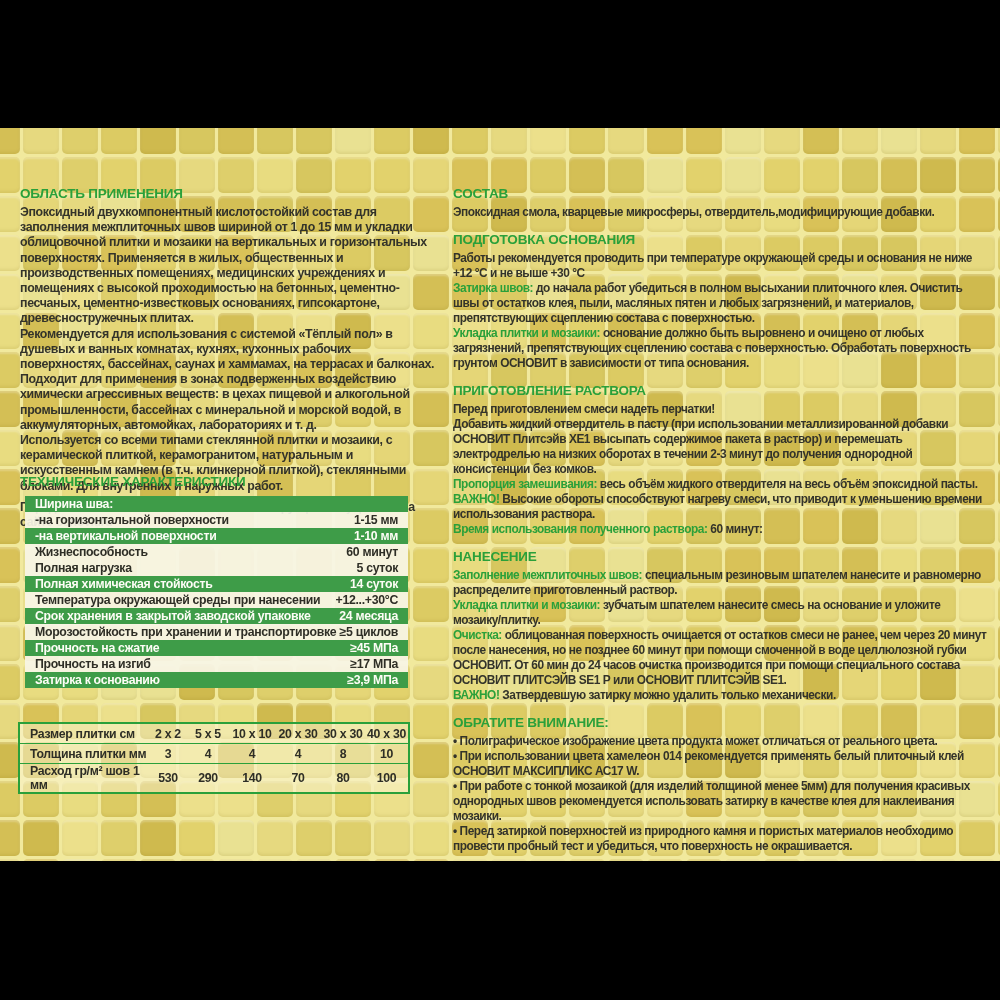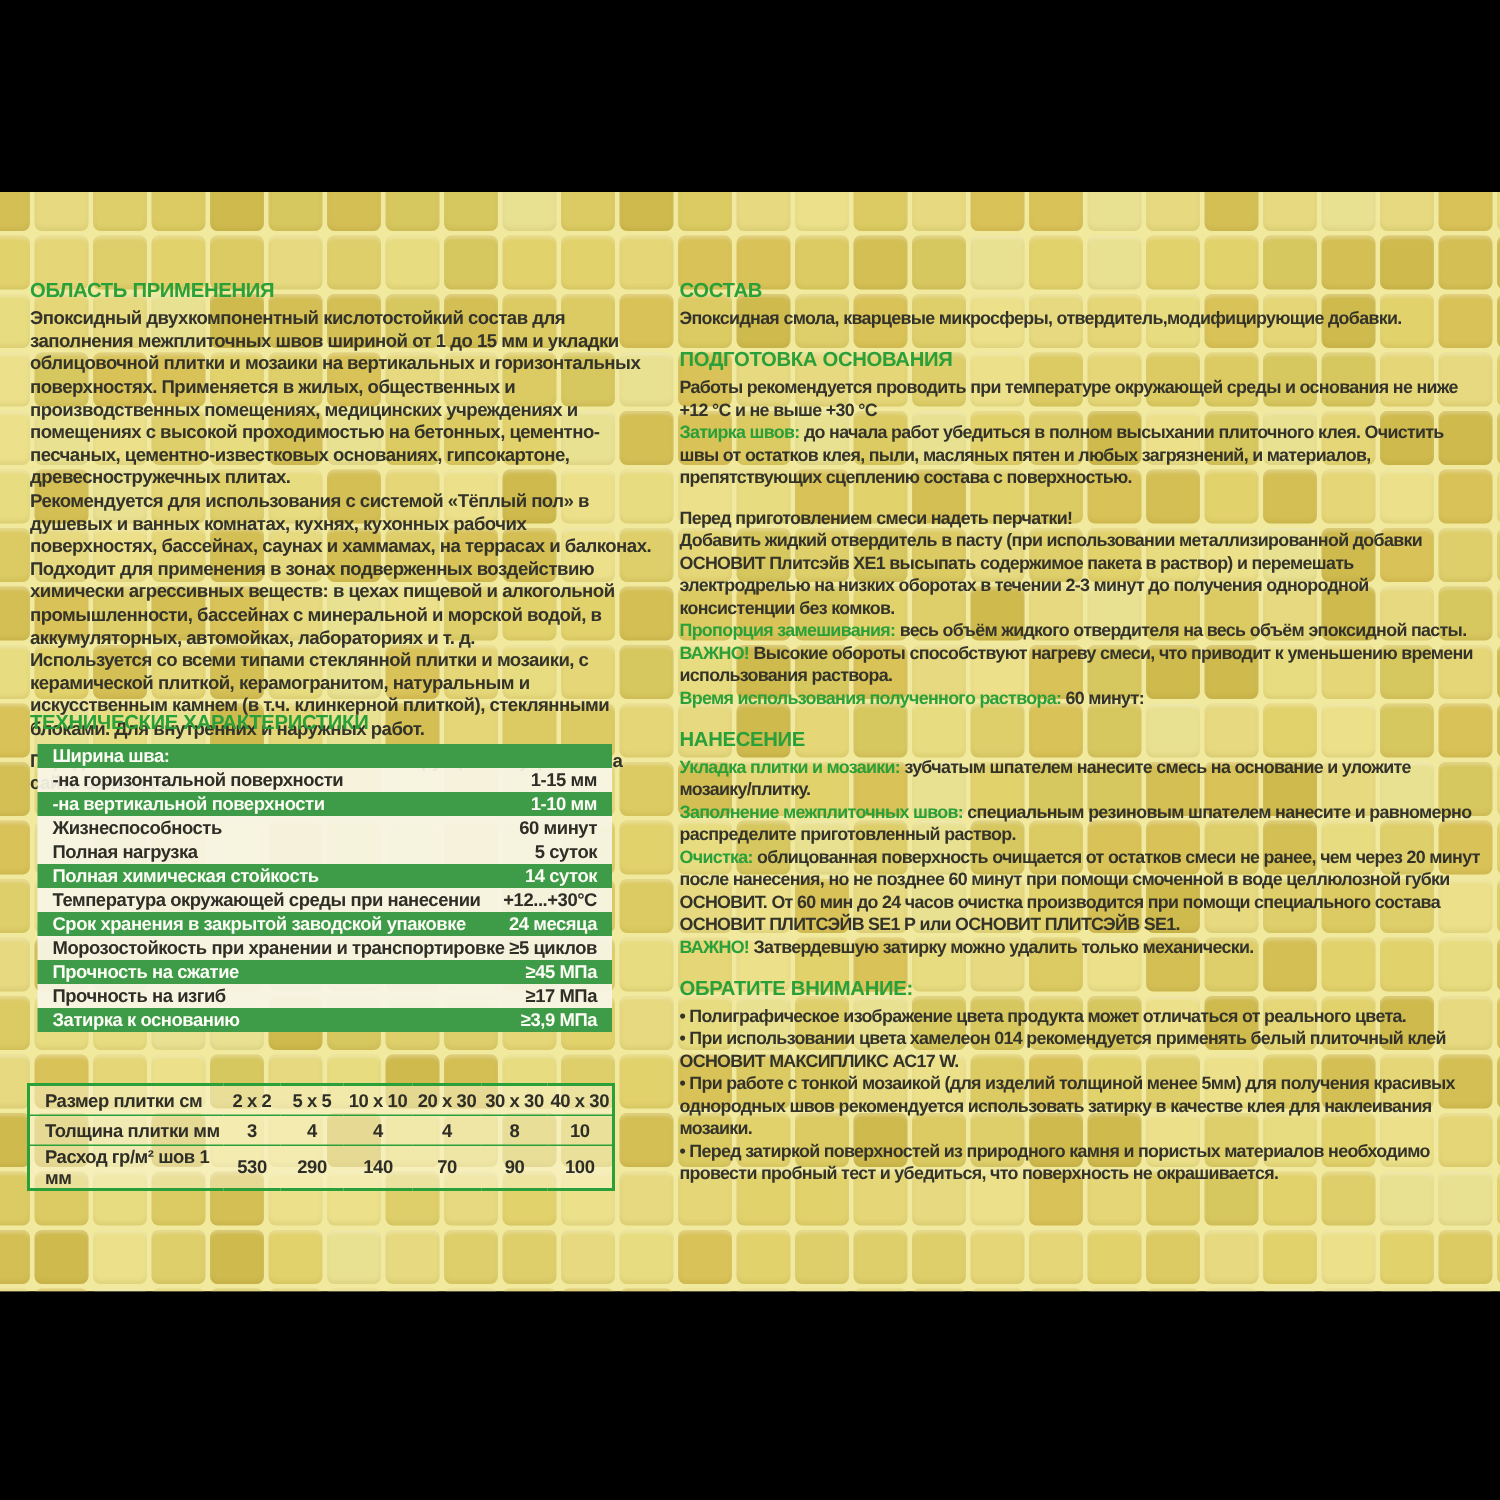--- a/index.html
+++ b/index.html
@@ -714,48 +714,50 @@
               <td>4</td>
               <td>8</td>
               <td>10</td>
             </tr>
             <tr>
               <td class="lbl">Расход гр/м² шов 1 мм</td>
               <td>530</td>
               <td>290</td>
               <td>140</td>
               <td>70</td>
-              <td>90</td>
+              <td>80</td>
               <td>100</td>
             </tr>
           </tbody>
       </table>
     </div>
 
     <div class="col-right" id="right-col">
         <div class="sec">
           <h2 class="sec-h">СОСТАВ</h2>
           <p class="para">Эпоксидная смола, кварцевые микросферы, отвердитель,модифицирующие добавки.</p>
         </div>
         <div class="sec">
           <h2 class="sec-h">ПОДГОТОВКА ОСНОВАНИЯ</h2>
           <p class="para">Работы рекомендуется проводить при температуре окружающей среды и основания не ниже +12 °C и не выше +30 °C</p>
           <p class="para"><span class="lead">Затирка швов: </span>до начала работ убедиться в полном высыхании плиточного клея. Очистить швы от остатков клея, пыли, масляных пятен и любых загрязнений, и материалов, препятствующих сцеплению состава с поверхностью.</p>
+          <p class="para"><span class="lead">Укладка плитки и мозаики: </span>основание должно быть выровнено и очищено от любых загрязнений, препятствующих сцеплению состава с поверхностью. Обработать поверхность грунтом ОСНОВИТ в зависимости от типа основания.</p>
         </div>
         <div class="sec">
+          <h2 class="sec-h">ПРИГОТОВЛЕНИЕ РАСТВОРА</h2>
           <p class="para">Перед приготовлением смеси надеть перчатки!</p>
           <p class="para">Добавить жидкий отвердитель в пасту (при использовании металлизированной добавки ОСНОВИТ Плитсэйв ХЕ1 высыпать содержимое пакета в раствор) и перемешать электродрелью на низких оборотах в течении 2-3 минут до получения однородной консистенции без комков.</p>
           <p class="para"><span class="lead">Пропорция замешивания: </span>весь объём жидкого отвердителя на весь объём эпоксидной пасты.</p>
           <p class="para"><span class="lead">ВАЖНО! </span>Высокие обороты способствуют нагреву смеси, что приводит к уменьшению времени использования раствора.</p>
           <p class="para"><span class="lead">Время использования полученного раствора: </span>60 минут:</p>
         </div>
         <div class="sec">
           <h2 class="sec-h">НАНЕСЕНИЕ</h2>
+          <p class="para"><span class="lead">Заполнение межплиточных швов: </span>специальным резиновым шпателем нанесите и равномерно распределите приготовленный раствор.</p>
           <p class="para"><span class="lead">Укладка плитки и мозаики: </span>зубчатым шпателем нанесите смесь на основание и уложите мозаику/плитку.</p>
-          <p class="para"><span class="lead">Заполнение межплиточных швов: </span>специальным резиновым шпателем нанесите и равномерно распределите приготовленный раствор.</p>
           <p class="para"><span class="lead">Очистка: </span>облицованная поверхность очищается от остатков смеси не ранее, чем через 20 минут после нанесения, но не позднее 60 минут при помощи смоченной в воде целлюлозной губки ОСНОВИТ. От 60 мин до 24 часов очистка производится при помощи специального состава ОСНОВИТ ПЛИТСЭЙВ SE1 Р или ОСНОВИТ ПЛИТСЭЙВ SE1.</p>
           <p class="para"><span class="lead">ВАЖНО! </span>Затвердевшую затирку можно удалить только механически.</p>
         </div>
         <div class="sec">
           <h2 class="sec-h">ОБРАТИТЕ ВНИМАНИЕ:</h2>
           <p class="para bullet">Полиграфическое изображение цвета продукта может отличаться от реального цвета.</p>
           <p class="para bullet">При использовании цвета хамелеон 014 рекомендуется применять белый плиточный клей ОСНОВИТ МАКСИПЛИКС АС17 W.</p>
           <p class="para bullet">При работе с тонкой мозаикой (для изделий толщиной менее 5мм) для получения красивых однородных швов рекомендуется использовать затирку в качестве клея для наклеивания мозаики.</p>
           <p class="para bullet">Перед затиркой поверхностей из природного камня и пористых материалов необходимо провести пробный тест и убедиться, что поверхность не окрашивается.</p>
         </div>

